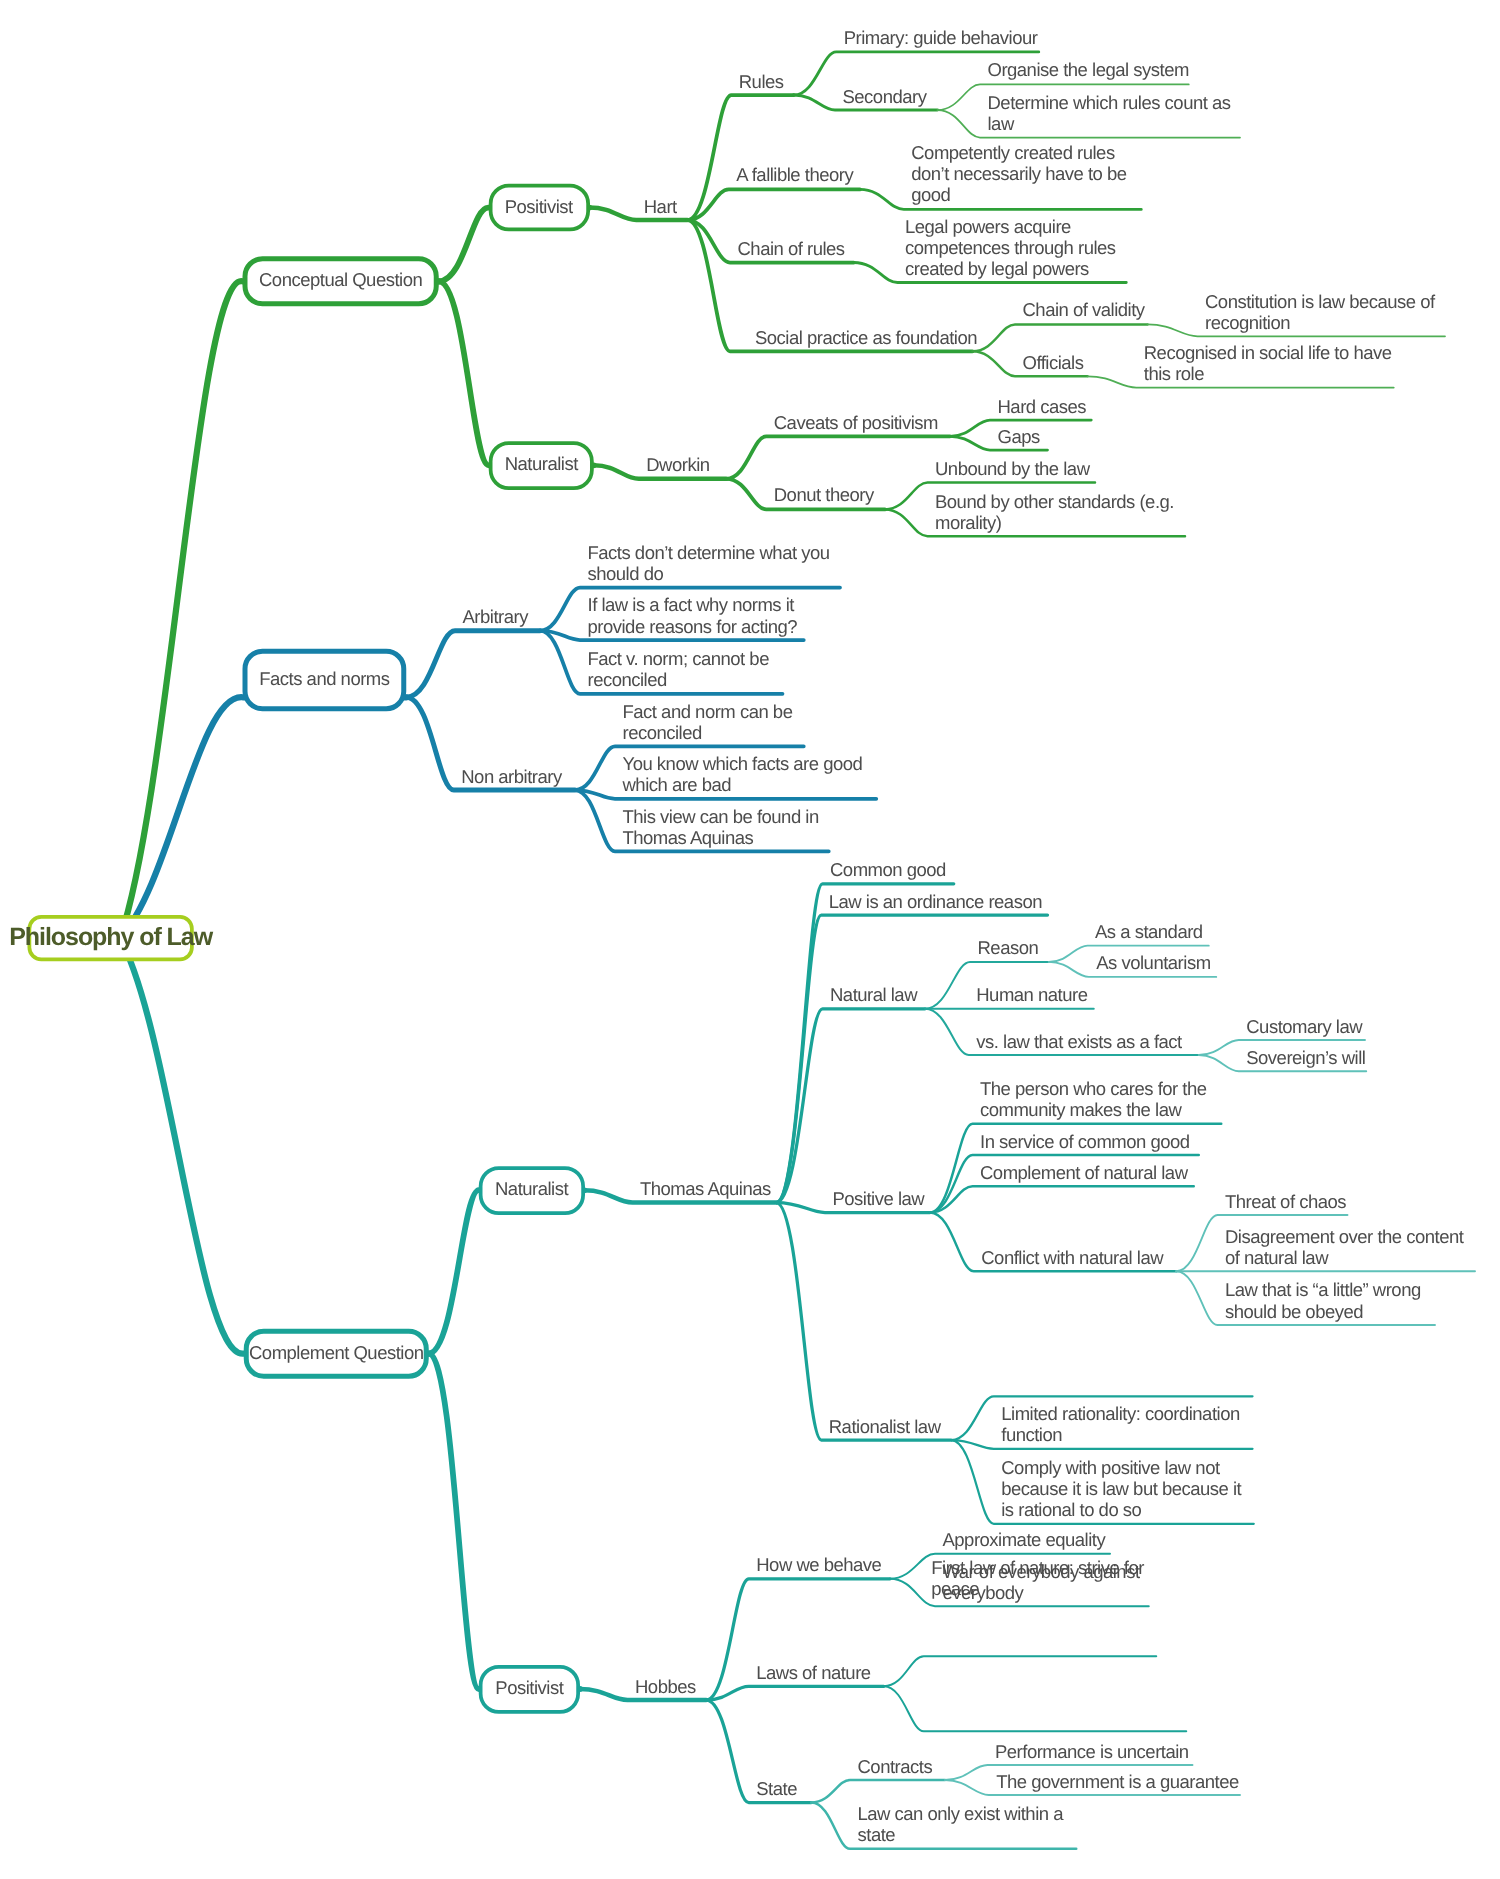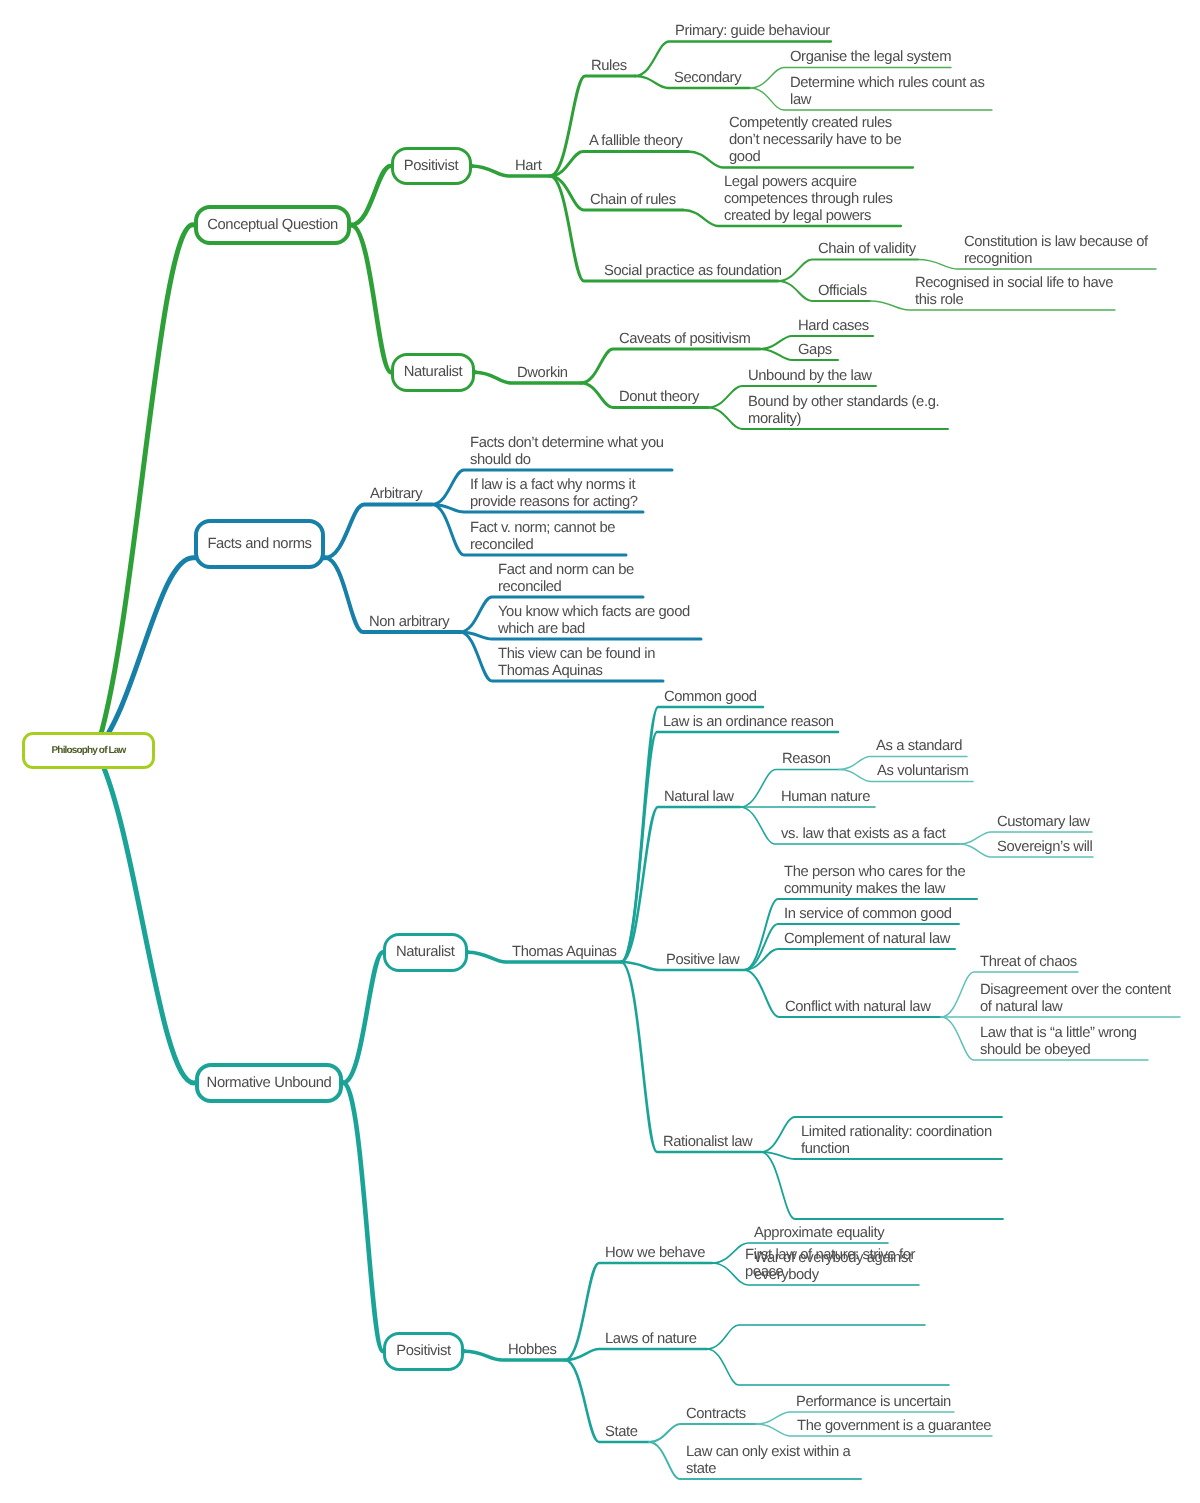--- a/index.html
+++ b/index.html
@@ -2,21 +2,21 @@
 <html><head>
 <meta charset="utf-8">
 <title>Philosophy of Law</title>
 <style>
 html,body{margin:0;padding:0;background:#ffffff;}
 body{width:1200px;height:1503px;font-family:"Liberation Sans",sans-serif;position:relative;overflow:hidden;-webkit-font-smoothing:antialiased;text-rendering:geometricPrecision;}
 #stage{position:absolute;inset:0;width:1200px;height:1503px;}
 #edges{position:absolute;left:0;top:0;width:1200px;height:1503px;}
 .lbl{position:absolute;font-size:14.8px;line-height:17px;color:#4d4d4d;white-space:pre;letter-spacing:-0.4px;}
 .nodebox{position:absolute;box-sizing:border-box;border-style:solid;border-radius:16px;background:#fff;display:flex;align-items:center;justify-content:center;font-size:14.8px;letter-spacing:-0.4px;color:#4d4d4d;white-space:nowrap;}
-.nodebox.root{border-radius:11px;font-weight:bold;color:#4d5c2a;font-size:10px;letter-spacing:-0.85px;word-spacing:0px;}
+.nodebox.root{border-radius:11px;font-weight:bold;color:#4d5c2a;font-size:20px;letter-spacing:-0.85px;word-spacing:0px;}
 </style>
 </head>
 <body>
 
 <div id="stage">
 <svg id="edges" viewBox="0 0 1200 1503">
 <path d="M96.0,750.5 C136.6,631.7 158.5,216.6 194.0,225.0 L351.0,225.0" stroke="#2ea038" stroke-width="5.00" fill="none" stroke-linecap="round" stroke-linejoin="round"></path>
 <path d="M351.0,225.0 C371.5,225.0 377.5,166.0 390.5,166.0 L471.5,166.0" stroke="#2ea038" stroke-width="4.60" fill="none" stroke-linecap="round" stroke-linejoin="round"></path>
 <path d="M471.5,166.0 C491.0,166.0 496.6,176.0 509.0,176.0 L550.0,176.0" stroke="#2ea038" stroke-width="3.60" fill="none" stroke-linecap="round" stroke-linejoin="round"></path>
 <path d="M550.0,176.0 C568.2,176.0 573.5,76.0 585.0,76.0 L635.0,76.0" stroke="#2ea038" stroke-width="3.00" fill="none" stroke-linecap="round" stroke-linejoin="round"></path>
@@ -101,21 +101,21 @@
 <div class="nodebox" style="left:194.0px;top:519px;width:131.0px;height:50px;border-color:#1680a8;border-width:4.3px">
       <span>Facts and norms</span>
     </div>
 <div class="nodebox" style="left:383.0px;top:933.0px;width:84.5px;height:38.5px;border-color:#1aa397;border-width:3.4px">
       <span>Naturalist</span>
     </div>
 <div class="nodebox" style="left:383.0px;top:1332.0px;width:81.0px;height:38.5px;border-color:#1aa397;border-width:3.4px">
       <span>Positivist</span>
     </div>
 <div class="nodebox" style="left:195.0px;top:1063.0px;width:148.0px;height:39.5px;border-color:#1aa397;border-width:4.3px">
-      <span>Normative Unbound</span>
+      <span>Complement Question</span>
     </div>
 <div class="nodebox root" style="left:22.0px;top:732.0px;width:133.0px;height:37.0px;border-color:#a6ce1f;border-width:3.5px">
       <span>Philosophy of Law</span>
     </div>
 <div class="lbl" style="left:675.0px;top:23.0px">Primary: guide behaviour</div>
 <div class="lbl" style="left:790.0px;top:49.0px">Organise the legal system</div>
 <div class="lbl" style="left:790.0px;top:74.5px">Determine which rules count as
 law</div>
 <div class="lbl" style="left:674.0px;top:69.5px">Secondary</div>
 <div class="lbl" style="left:591.0px;top:57.5px">Rules</div>
@@ -173,20 +173,23 @@
 <div class="lbl" style="left:784.0px;top:930.5px">Complement of natural law</div>
 <div class="lbl" style="left:980.0px;top:953.5px">Threat of chaos</div>
 <div class="lbl" style="left:980.0px;top:981.5px">Disagreement over the content
 of natural law</div>
 <div class="lbl" style="left:980.0px;top:1024.5px">Law that is “a little” wrong
 should be obeyed</div>
 <div class="lbl" style="left:785.0px;top:998.5px">Conflict with natural law</div>
 <div class="lbl" style="left:666.0px;top:951.5px">Positive law</div>
 <div class="lbl" style="left:801.0px;top:1123.5px">Limited rationality: coordination
 function</div>
+<div class="lbl" style="left:801.0px;top:1166.5px">Comply with positive law not
+because it is law but because it
+is rational to do so</div>
 <div class="lbl" style="left:663.0px;top:1133.5px">Rationalist law</div>
 <div class="lbl" style="left:512.0px;top:943.5px">Thomas Aquinas</div>
 <div class="lbl" style="left:754.0px;top:1224.5px">Approximate equality</div>
 <div class="lbl" style="left:754.0px;top:1249.5px">War of everybody against
 everybody</div>
 <div class="lbl" style="left:605.0px;top:1244.5px">How we behave</div>
 <div class="lbl" style="left:745.0px;top:1247px">First law of nature: strive for
 peace</div>
 <div class="lbl" style="left:605.0px;top:1330.5px">Laws of nature</div>
 <div class="lbl" style="left:796.0px;top:1393.5px">Performance is uncertain</div>

